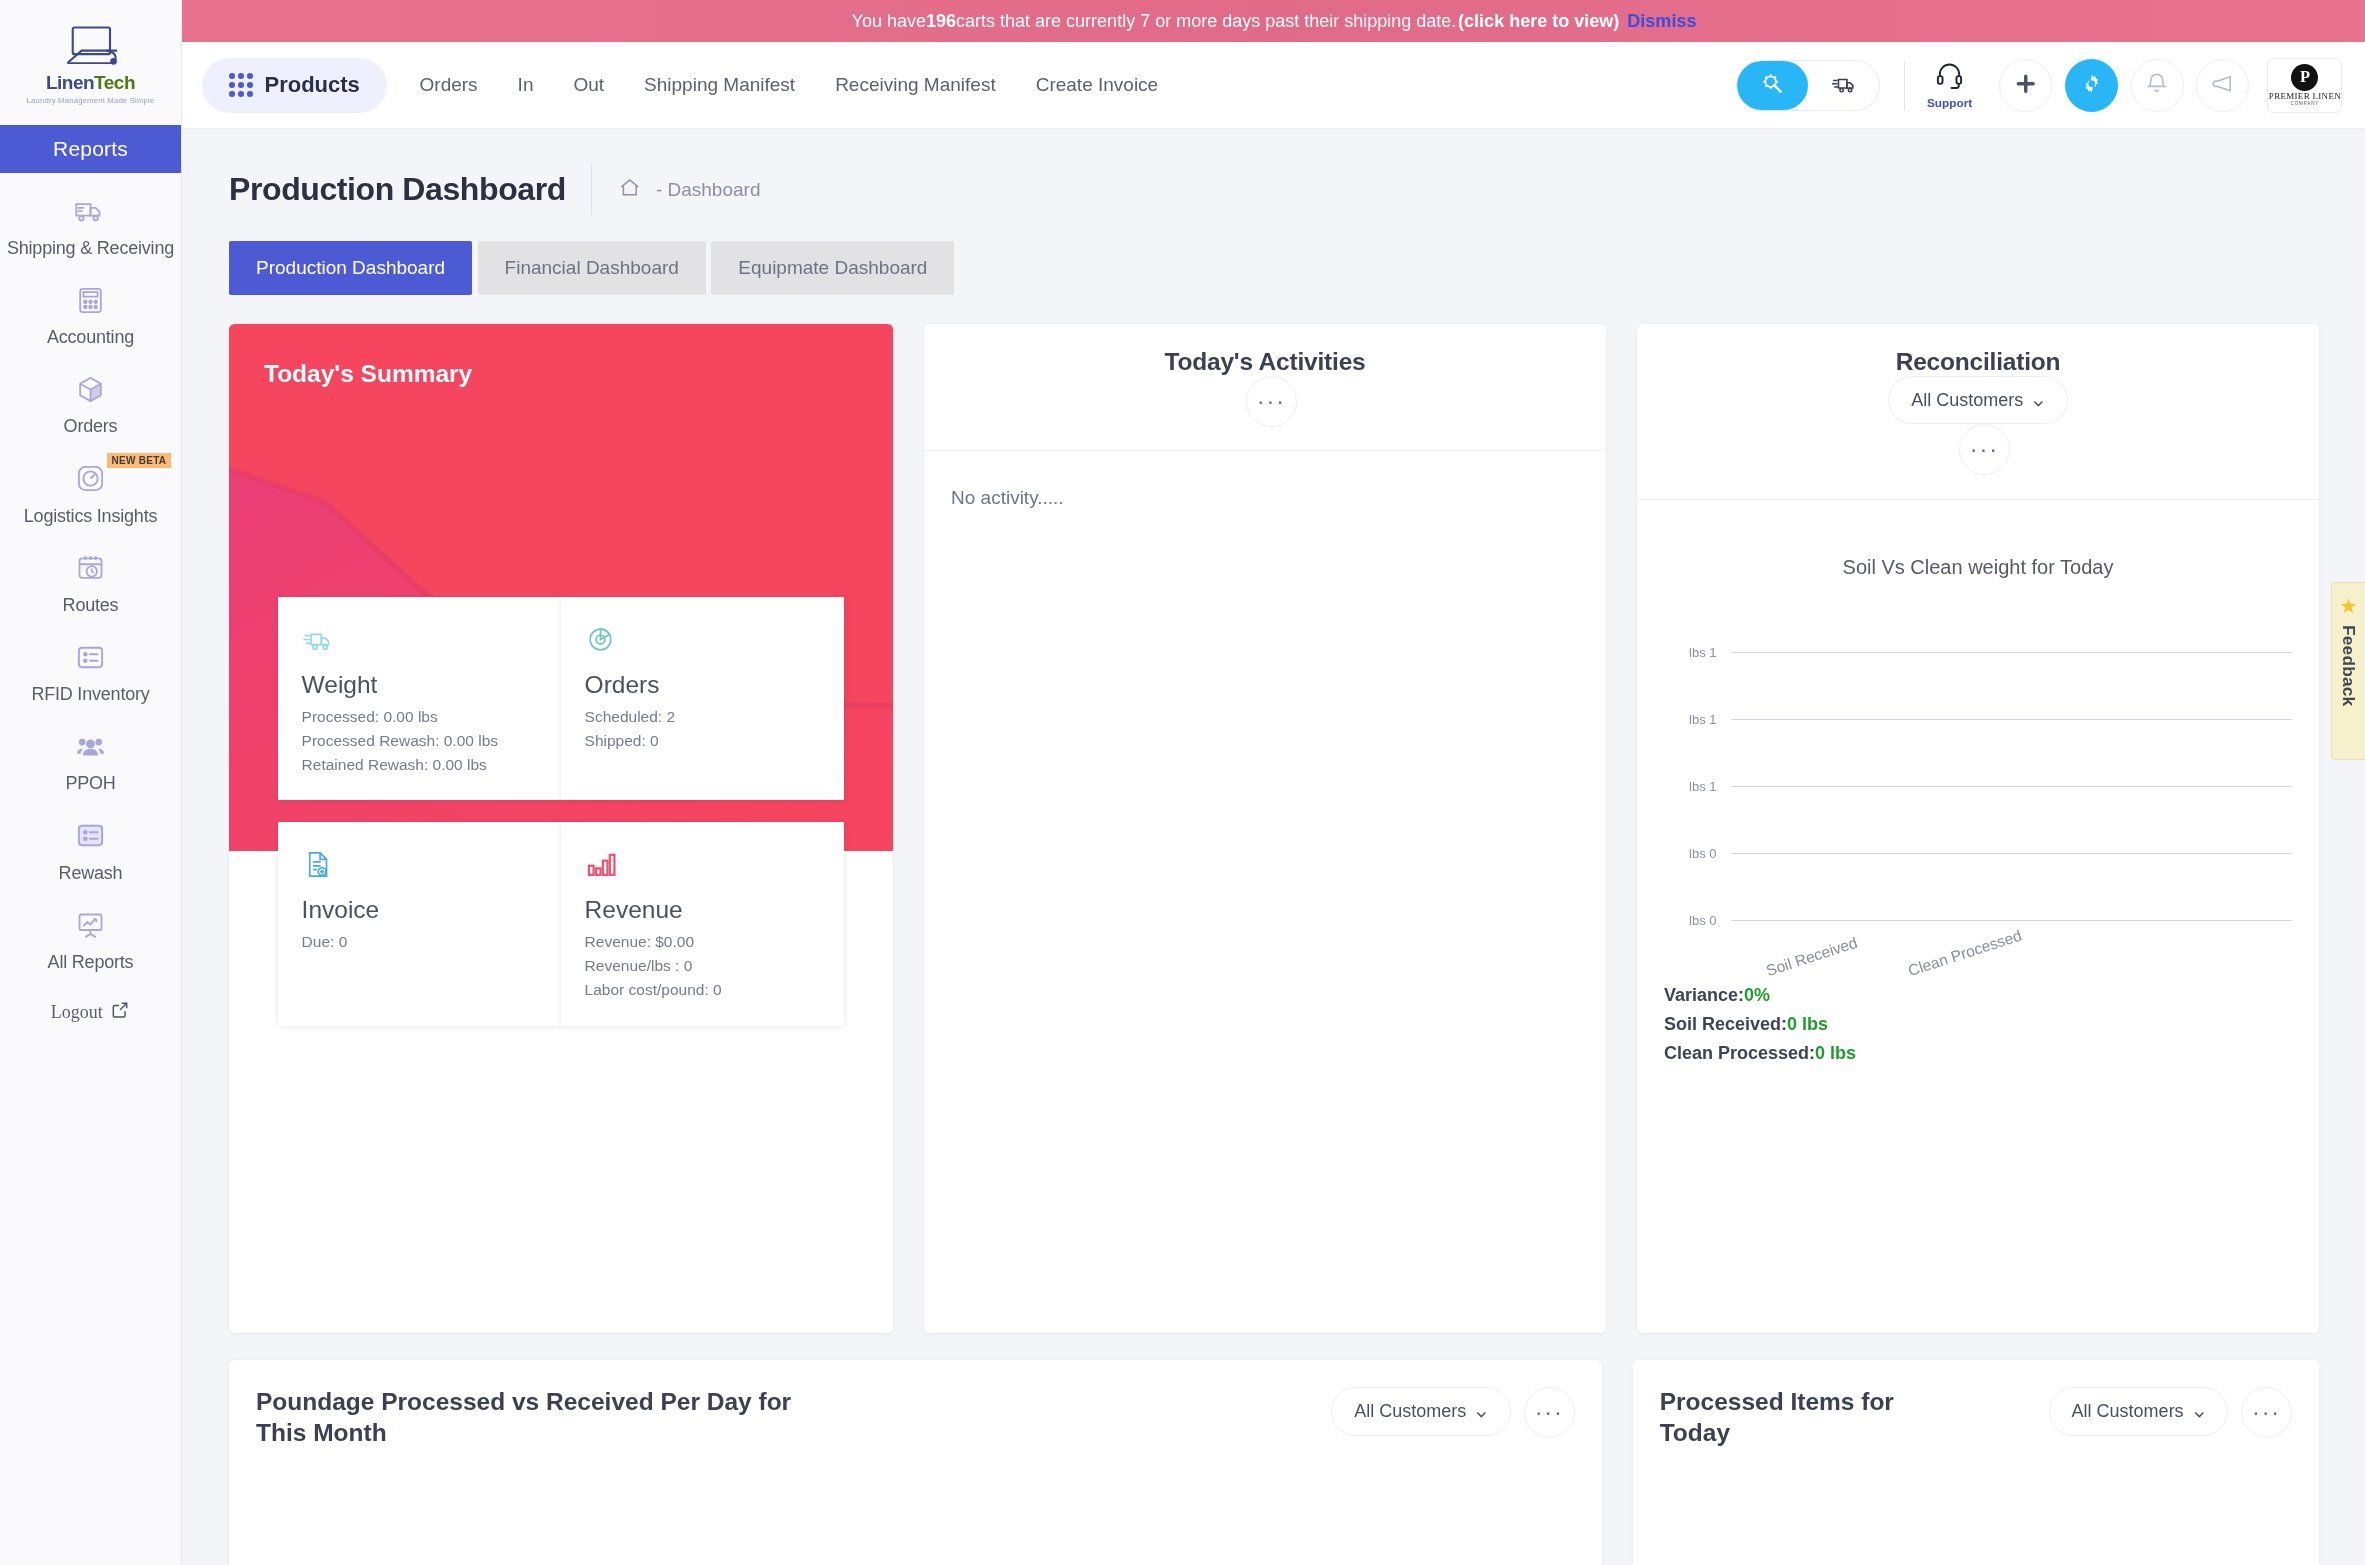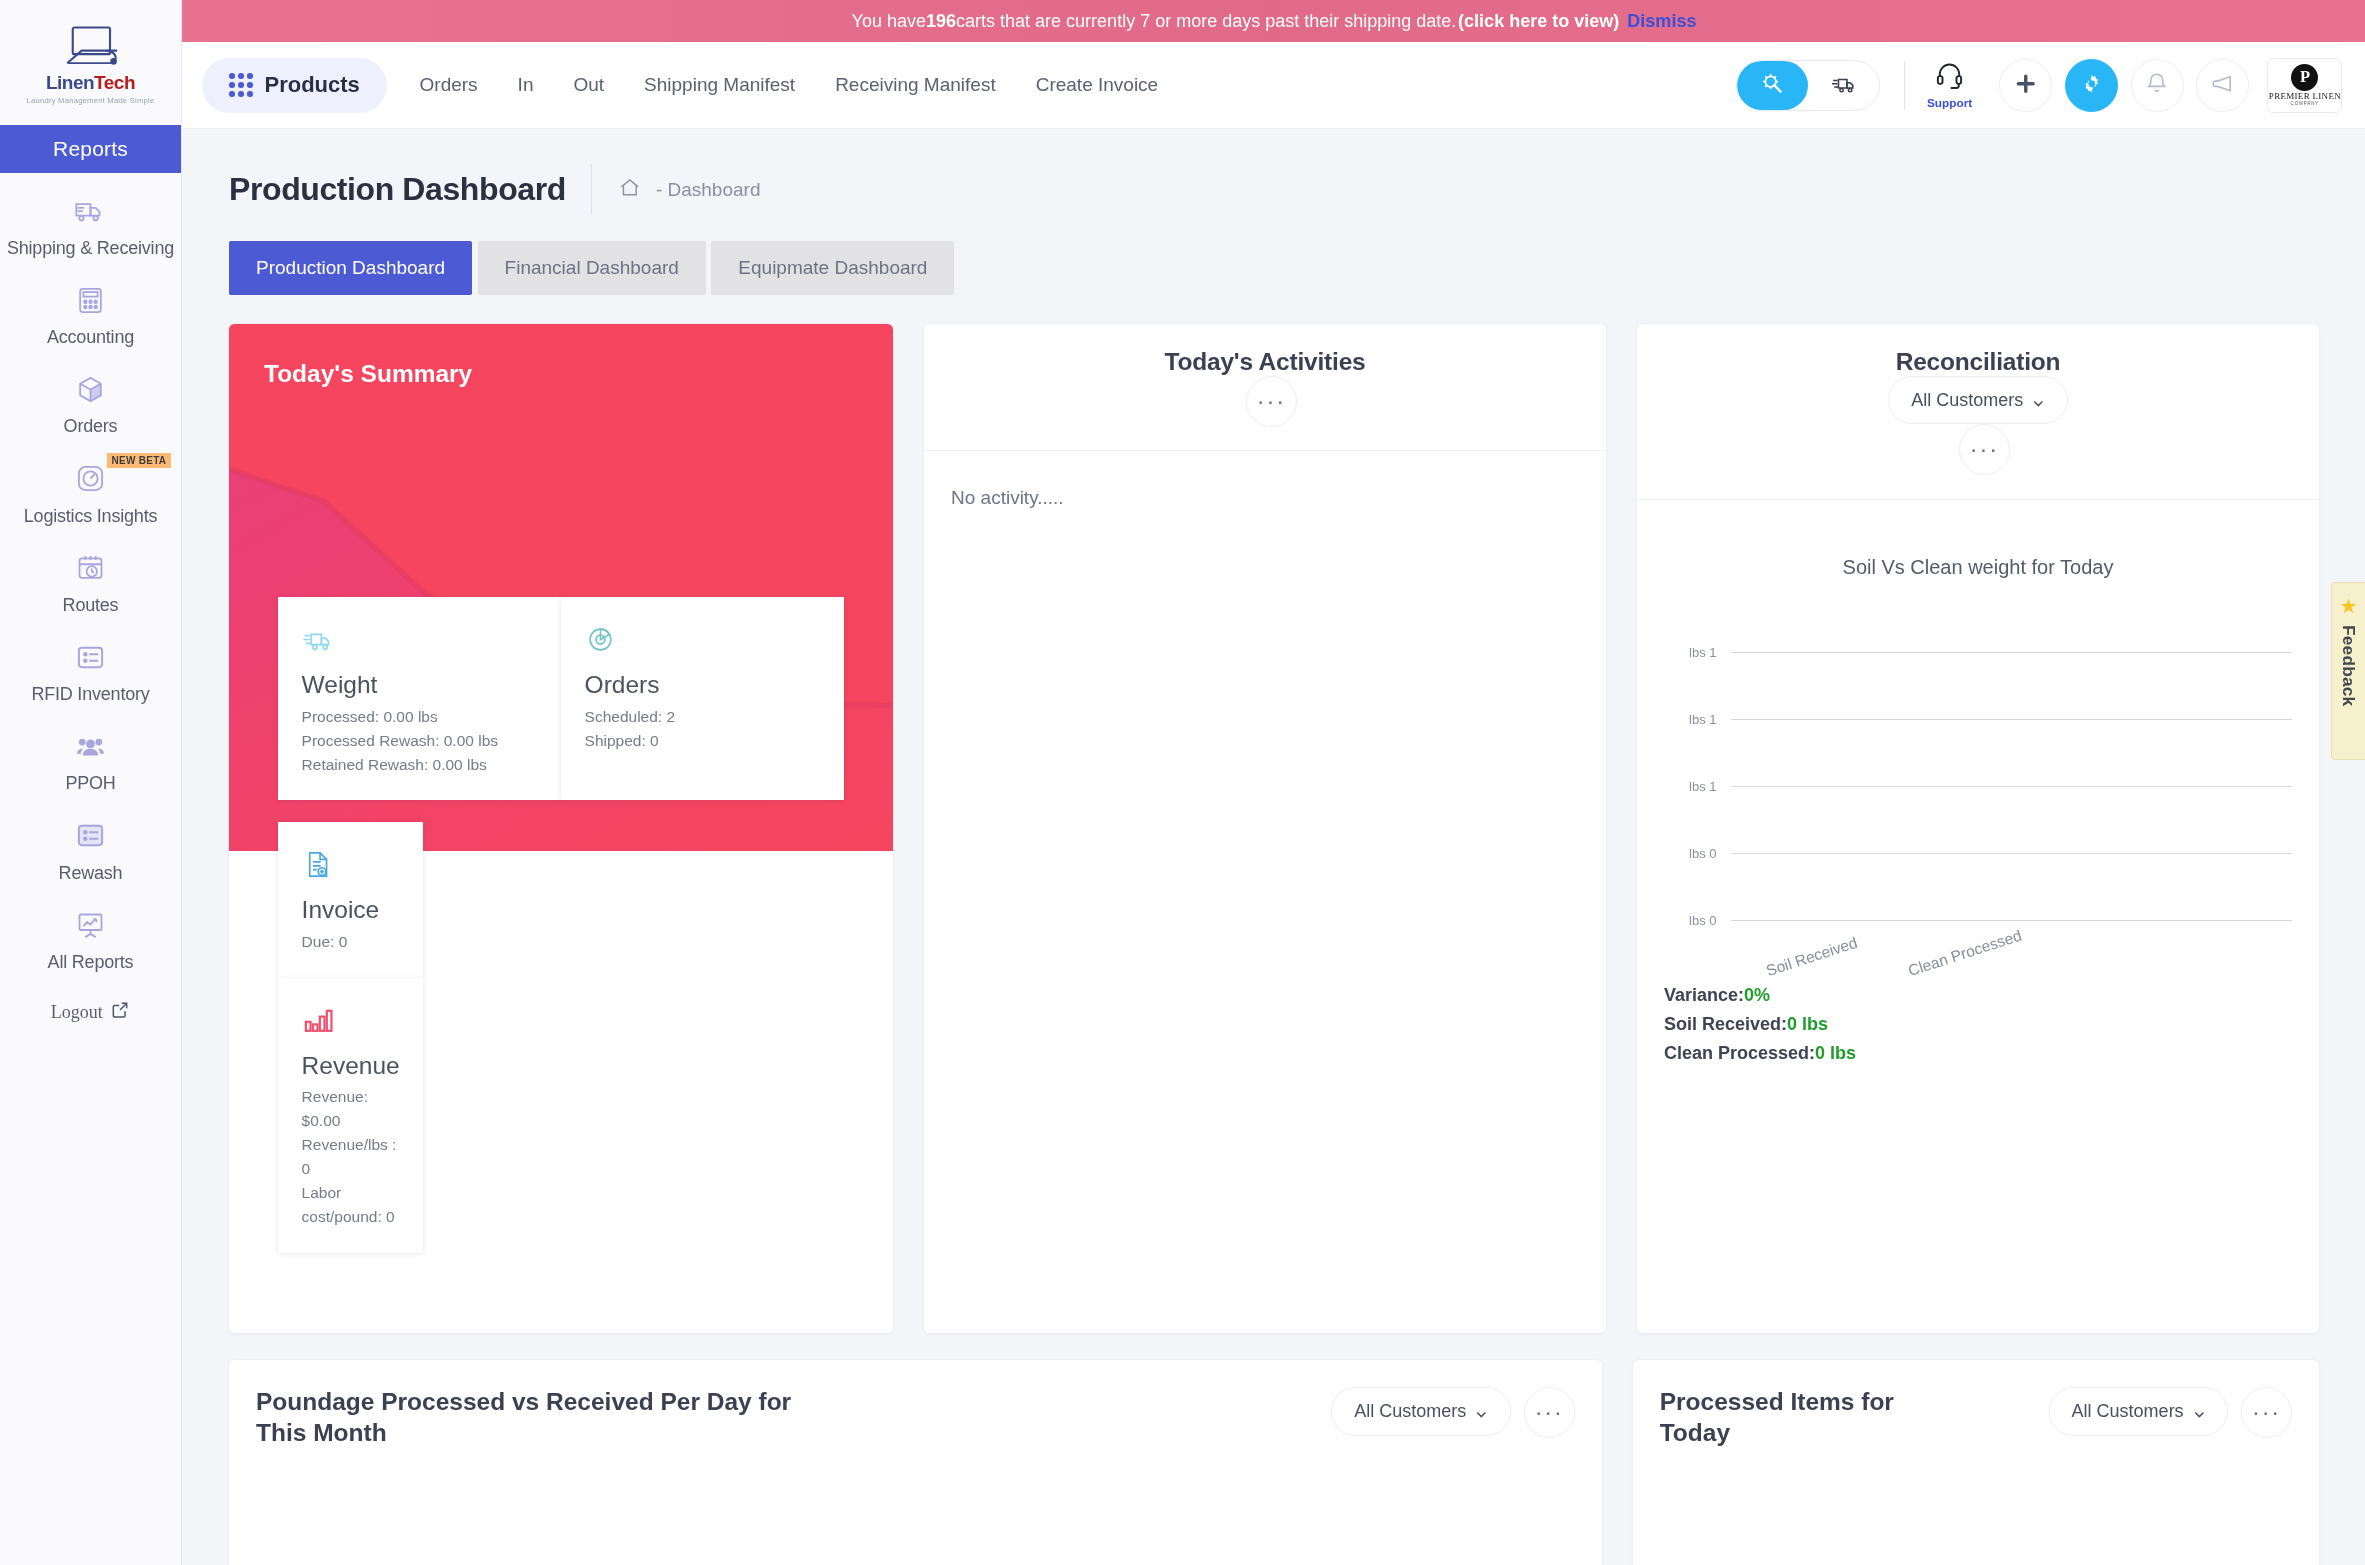--- a/index.html
+++ b/index.html
@@ -18,21 +18,21 @@
     width: 182px; min-width: 182px; height: 1566px;
     background: #fafafc;
     border-right: 0.9px solid #e7e7ee;
     display: flex; flex-direction: column;
     align-items: center;
     overflow: hidden;
   }
   .logo-wrap { padding: 23.6px 0 20px; width: 100%; display: flex; flex-direction: column; align-items: center; }
   .logo-mark { width: 71px; height: 47px; position: relative; }
   .logo-text { font-size: 19px; font-weight: bold; color: #3c4a8c; letter-spacing: -0.5px; margin-top: 1.8px; }
-  .logo-text .t2 { color: #b91c1c; }
+  .logo-text .t2 { color: #4d7c0f; }
   .logo-tag { font-size: 7.7px; color: #9aa0b5; margin-top: 1.8px; letter-spacing: 0.2px; }
 
   .side-active {
     width: 182px; background: #4c5bd4; color: #fff;
     text-align: center; font-size: 21px; padding: 11.8px 0;
     letter-spacing: 0.2px;
   }
 
   .side-item {
     width: 182px; padding: 20px 5.5px 3.6px;
@@ -156,21 +156,21 @@
     position: absolute; top: 0; left: 0; right: 0; height: 527px;
     background: #f5455f; overflow: hidden;
   }
   .summary-hero svg { position: absolute; inset: 0; width: 100%; height: 100%; }
   .summary-title {
     position: absolute; top: 36px; left: 35px; color: #fff;
     font-size: 24.5px; font-weight: bold; z-index: 3;
   }
   .tiles { position: absolute; top: 273px; left: 0; right: 0; padding: 0 49px; z-index: 4; }
   .tiles-row { display: flex; }
-  .tiles-row + .tiles-row { margin-top: 22px; flex-direction: column; }
+  .tiles-row + .tiles-row { margin-top: 22px; }
   .tile {
     background: #fff; box-shadow: 0 0.9px 5.5px rgba(40,45,70,.13);
     padding: 27px 23.6px 23.6px; width: 145px; flex: 1;
   }
   .tile .tico { height: 36px; margin-bottom: 11px; }
   .tile .tico svg { width: 31px; height: 31px; }
   .tile .tname { font-size: 24.5px; color: #4c5160; margin-bottom: 5.5px; }
   .tile .tline { font-size: 15.5px; color: #767a8a; line-height: 1.55; }
 
   

